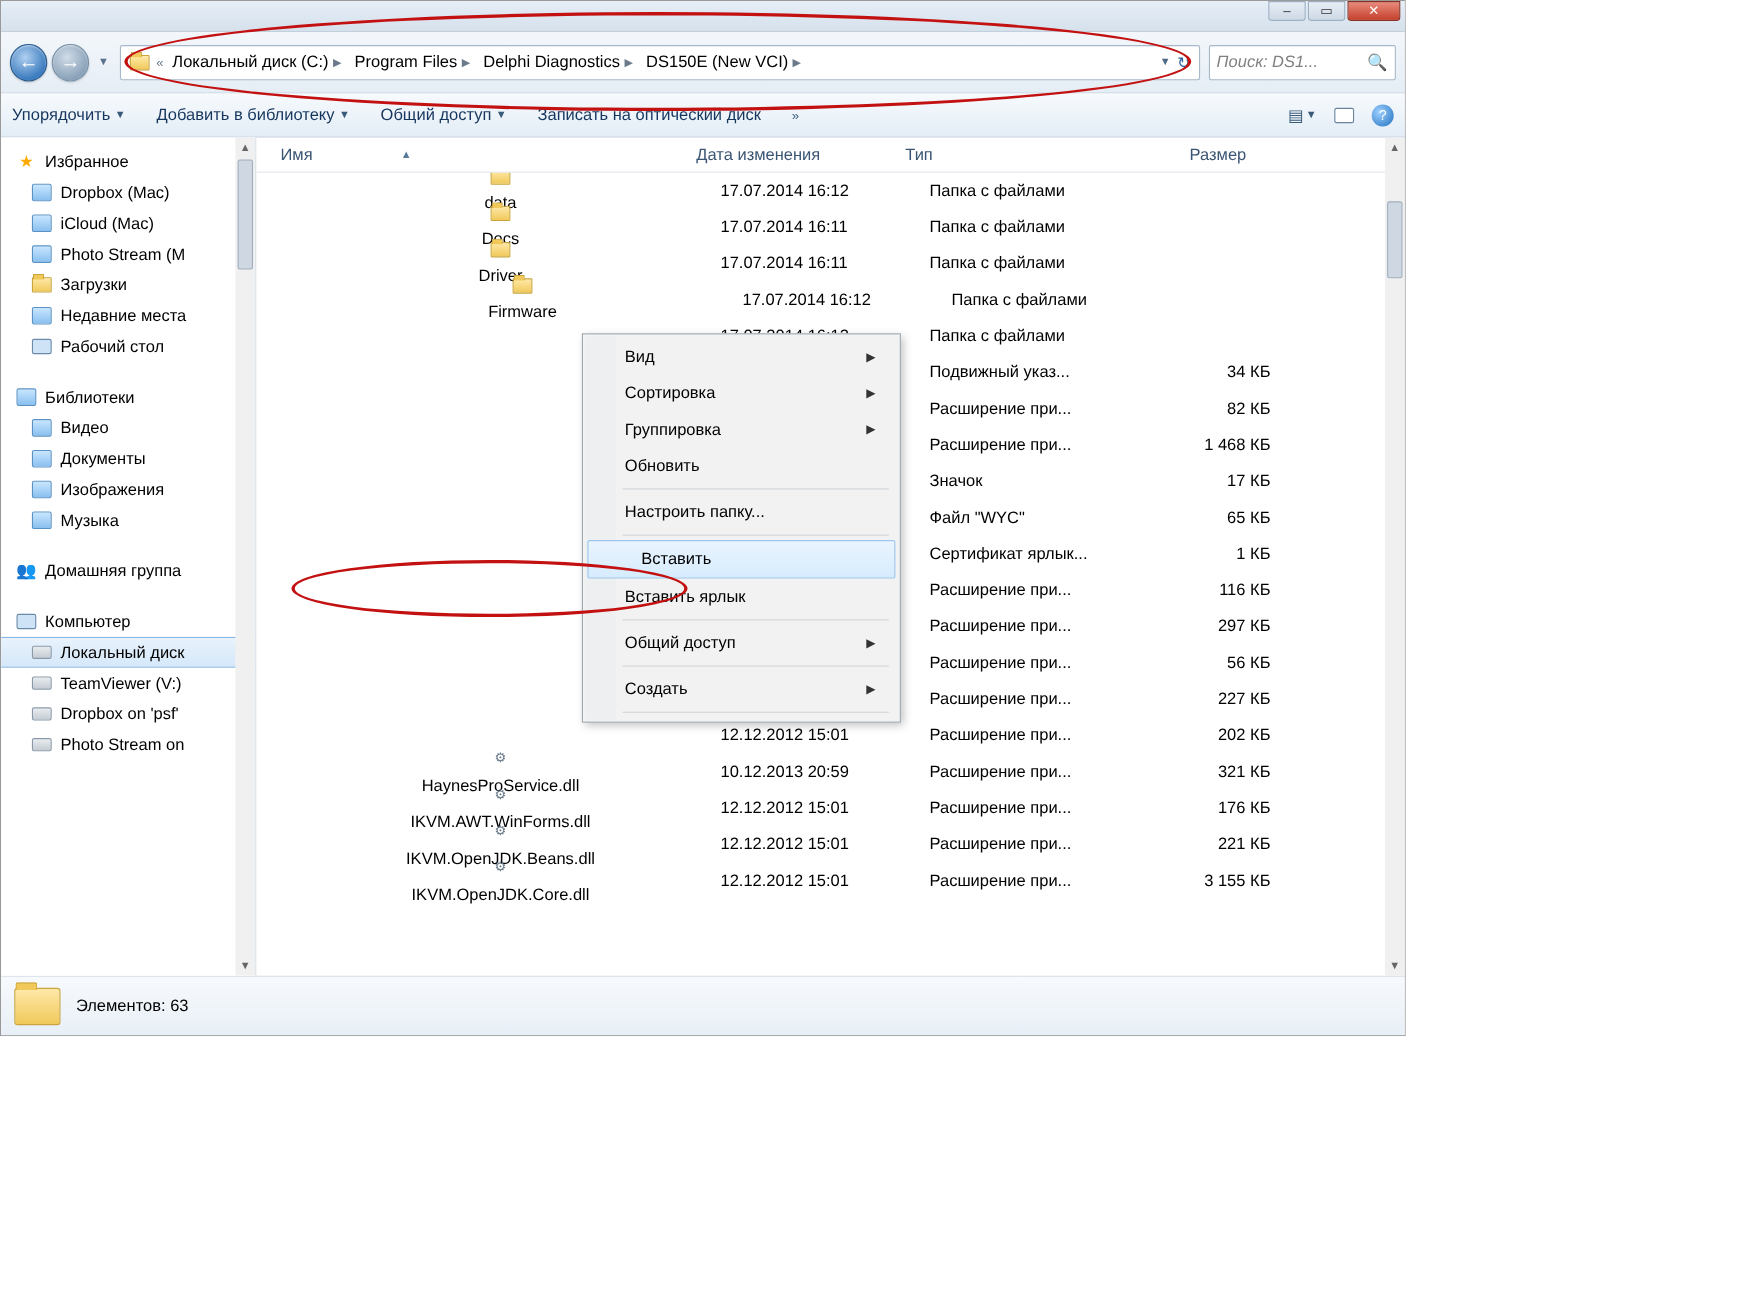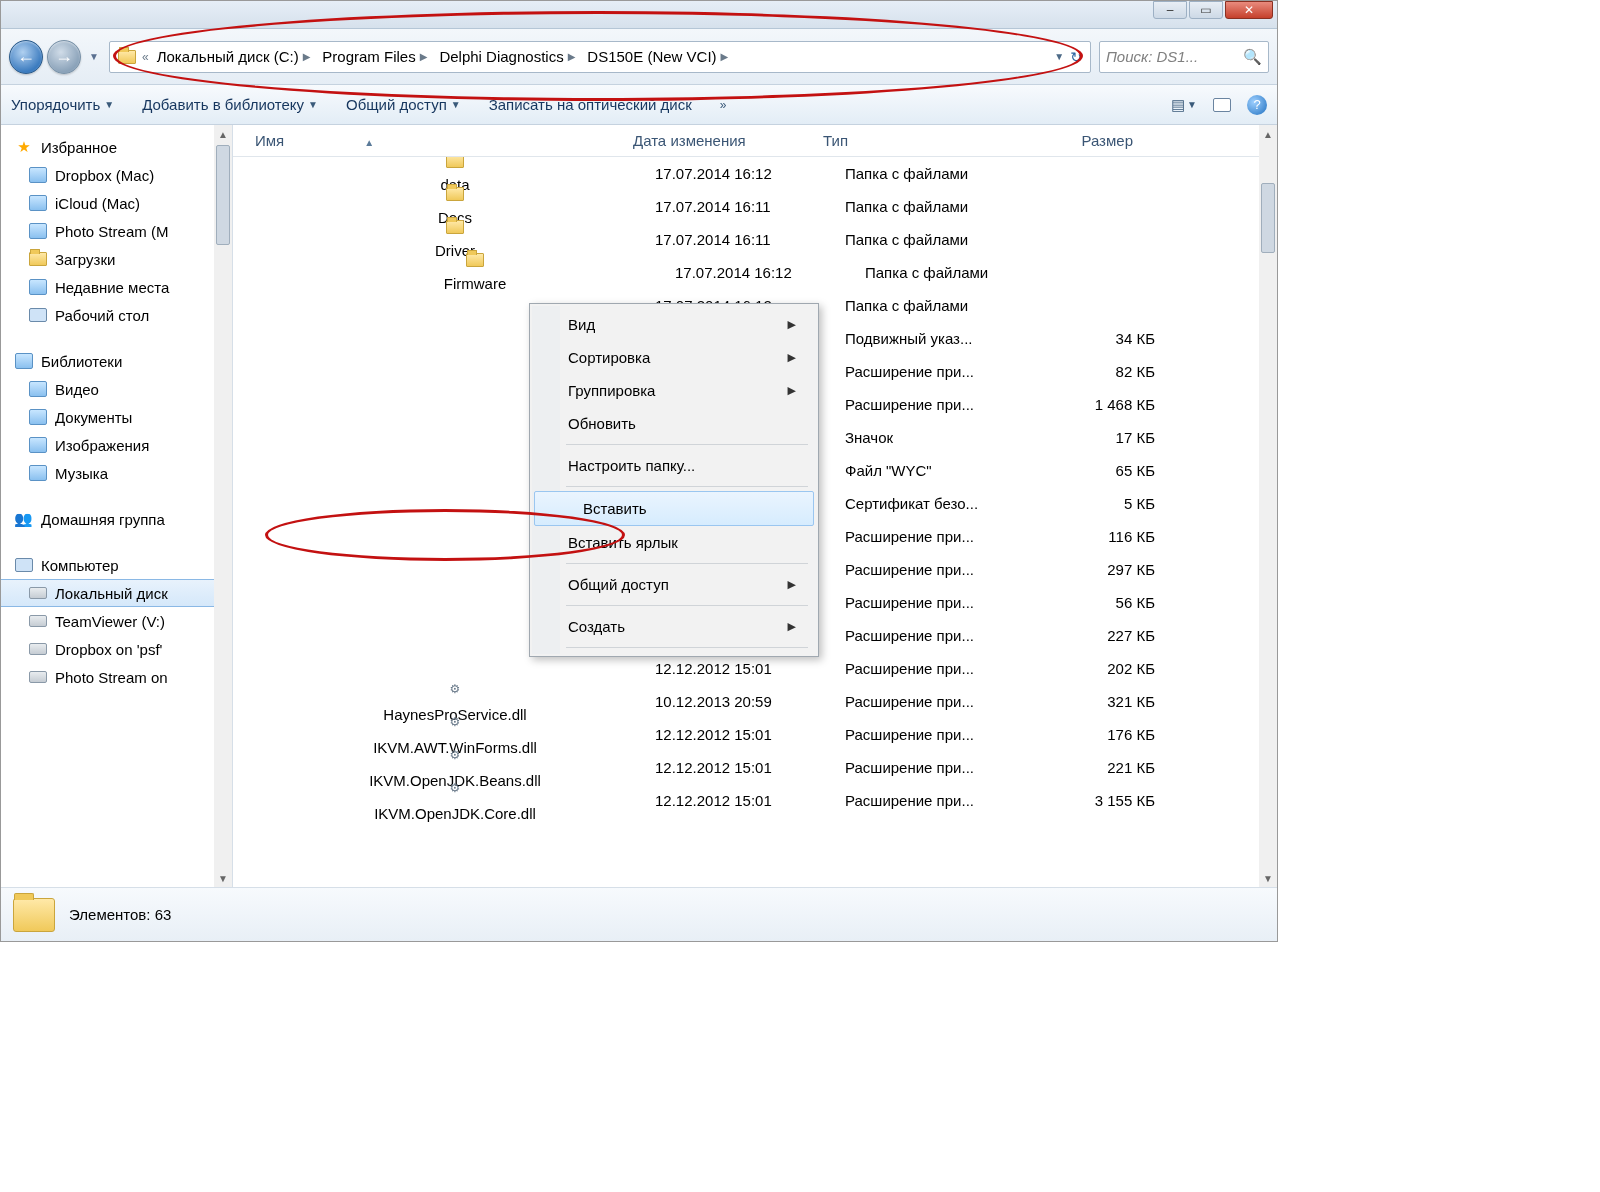--- a/index.html
+++ b/index.html
@@ -490,22 +490,22 @@
             <div class="col-date">02.07.2013 20:59</div>
             <div class="col-type">Файл "WYC"</div>
             <div class="col-size">65 КБ</div>
           </div>
           <div class="filerow">
             <div class="col-name fname" style="padding-left: 0px;">
               <span class="ico "></span>
               <span></span>
             </div>
             <div class="col-date">04.06.2012 19:25</div>
-            <div class="col-type">Сертификат безо...</div>
-            <div class="col-size">5 КБ</div>
+            <div class="col-type">Сертификат ярлык...</div>
+            <div class="col-size">1 КБ</div>
           </div>
           <div class="filerow">
             <div class="col-name fname" style="padding-left: 0px;">
               <span class="ico "></span>
               <span></span>
             </div>
             <div class="col-date">12.12.2012 15:01</div>
             <div class="col-type">Расширение при...</div>
             <div class="col-size">116 КБ</div>
           </div>

